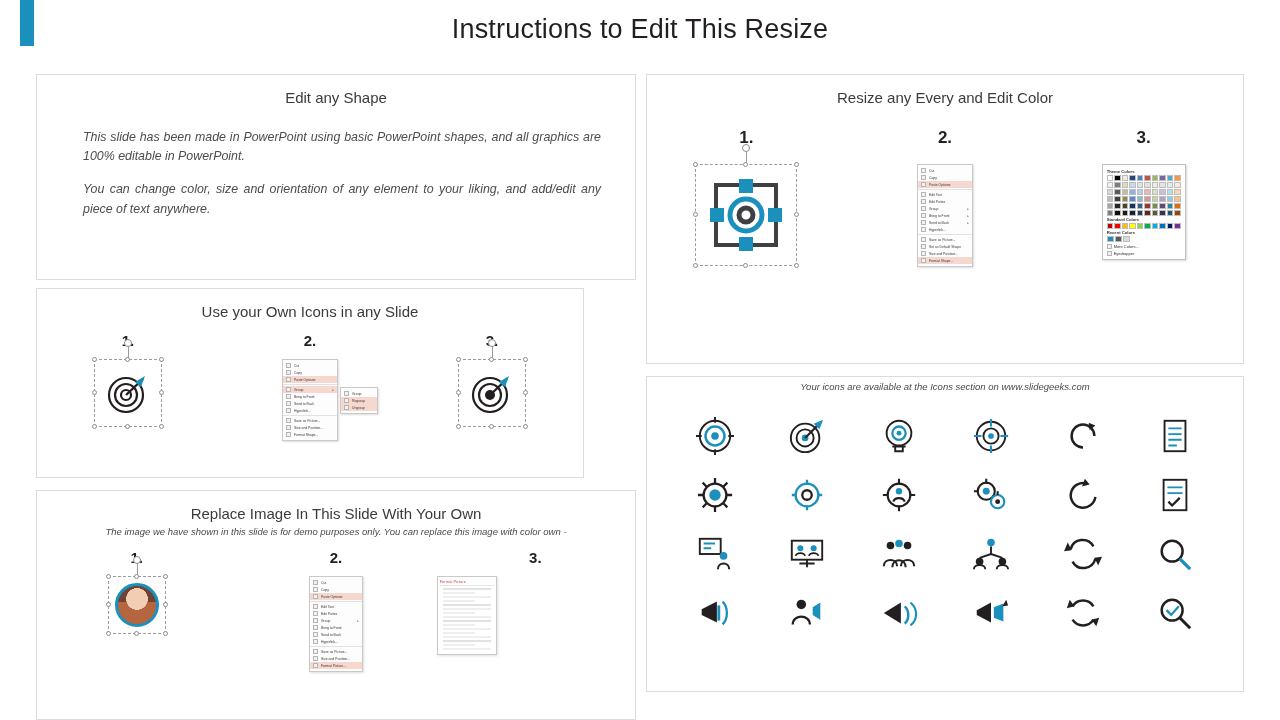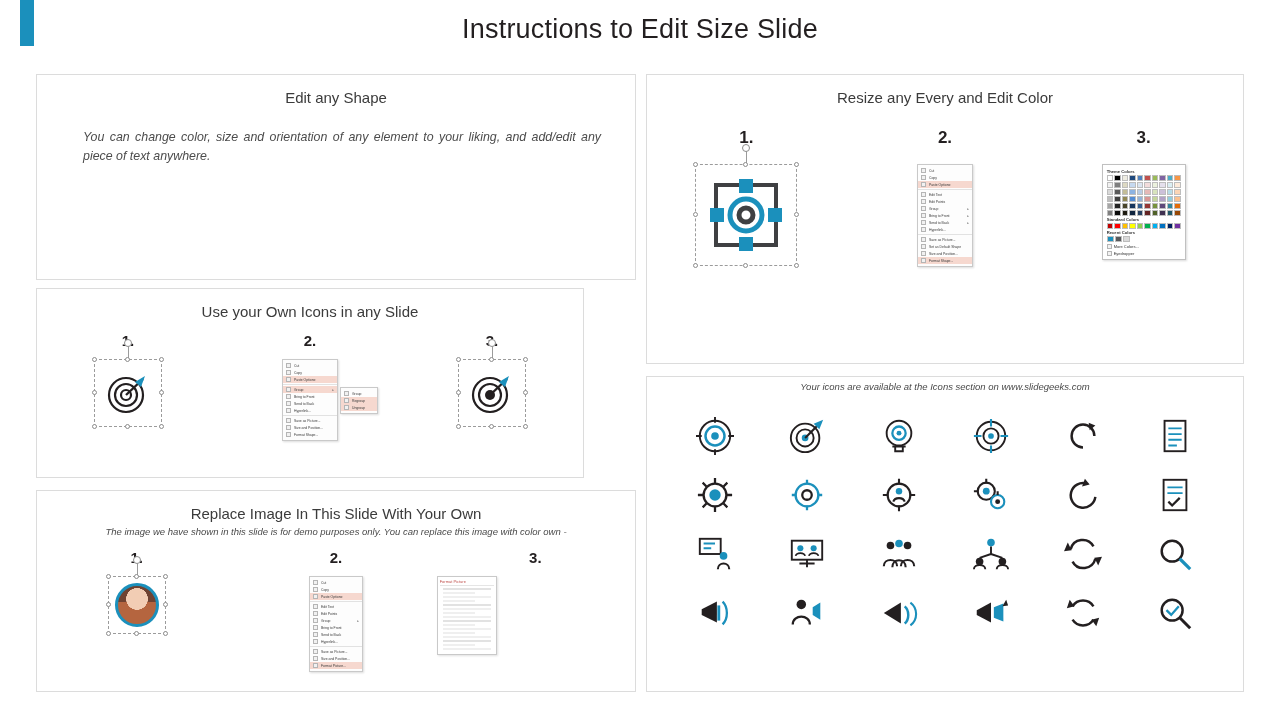--- a/index.html
+++ b/index.html
@@ -75,21 +75,21 @@
   }
   .col { width: 33%; text-align: center; }
   .step-num {
     font-size: 15px;
     font-weight: bold;
     color: #231f20;
     margin-bottom: 10px;
   }
 
   
-  #panel-replace-image { left: 36px; top: 490px; width: 600px; height: 202px; }
+  #panel-replace-image { left: 36px; top: 490px; width: 600px; height: 230px; }
 
   
   #panel-resize { left: 646px; top: 74px; width: 598px; height: 290px; }
   #panel-resize .step-num { font-size: 17px; margin-bottom: 16px; }
 
   
   #panel-icons { left: 646px; top: 376px; width: 598px; height: 316px; }
   .icon-grid {
     display: grid;
     grid-template-columns: repeat(6, 1fr);
@@ -183,25 +183,26 @@
   .pane-line.s { width: 60%; }
   .pane-line.b { background: #e2e2e2; }
   svg { display: block; }
 </style>
 </head>
 <body>
 
 <div class="slide">
 
   <div class="left-accent"></div>
-  <div class="slide-title">Instructions to Edit Size Slide</div>
+  <div class="slide-title">Instructions to Edit This Resize</div>
 
   <div class="panel" id="panel-edit-shape">
     <div class="panel-title">Edit any Shape</div>
     <div class="body">
+      <p>This slide has been made in PowerPoint using basic PowerPoint shapes, and all graphics are 100% editable in PowerPoint.</p>
       <p>You can change color, size and orientation of any element to your liking, and add/edit any piece of text anywhere.</p>
     </div>
   </div>
 
   <div class="panel" id="panel-own-icons">
     <div class="panel-title">Use your Own Icons in any Slide</div>
     <div class="three-col">
 
       <div class="col">
         <div class="step-num">1.</div>

